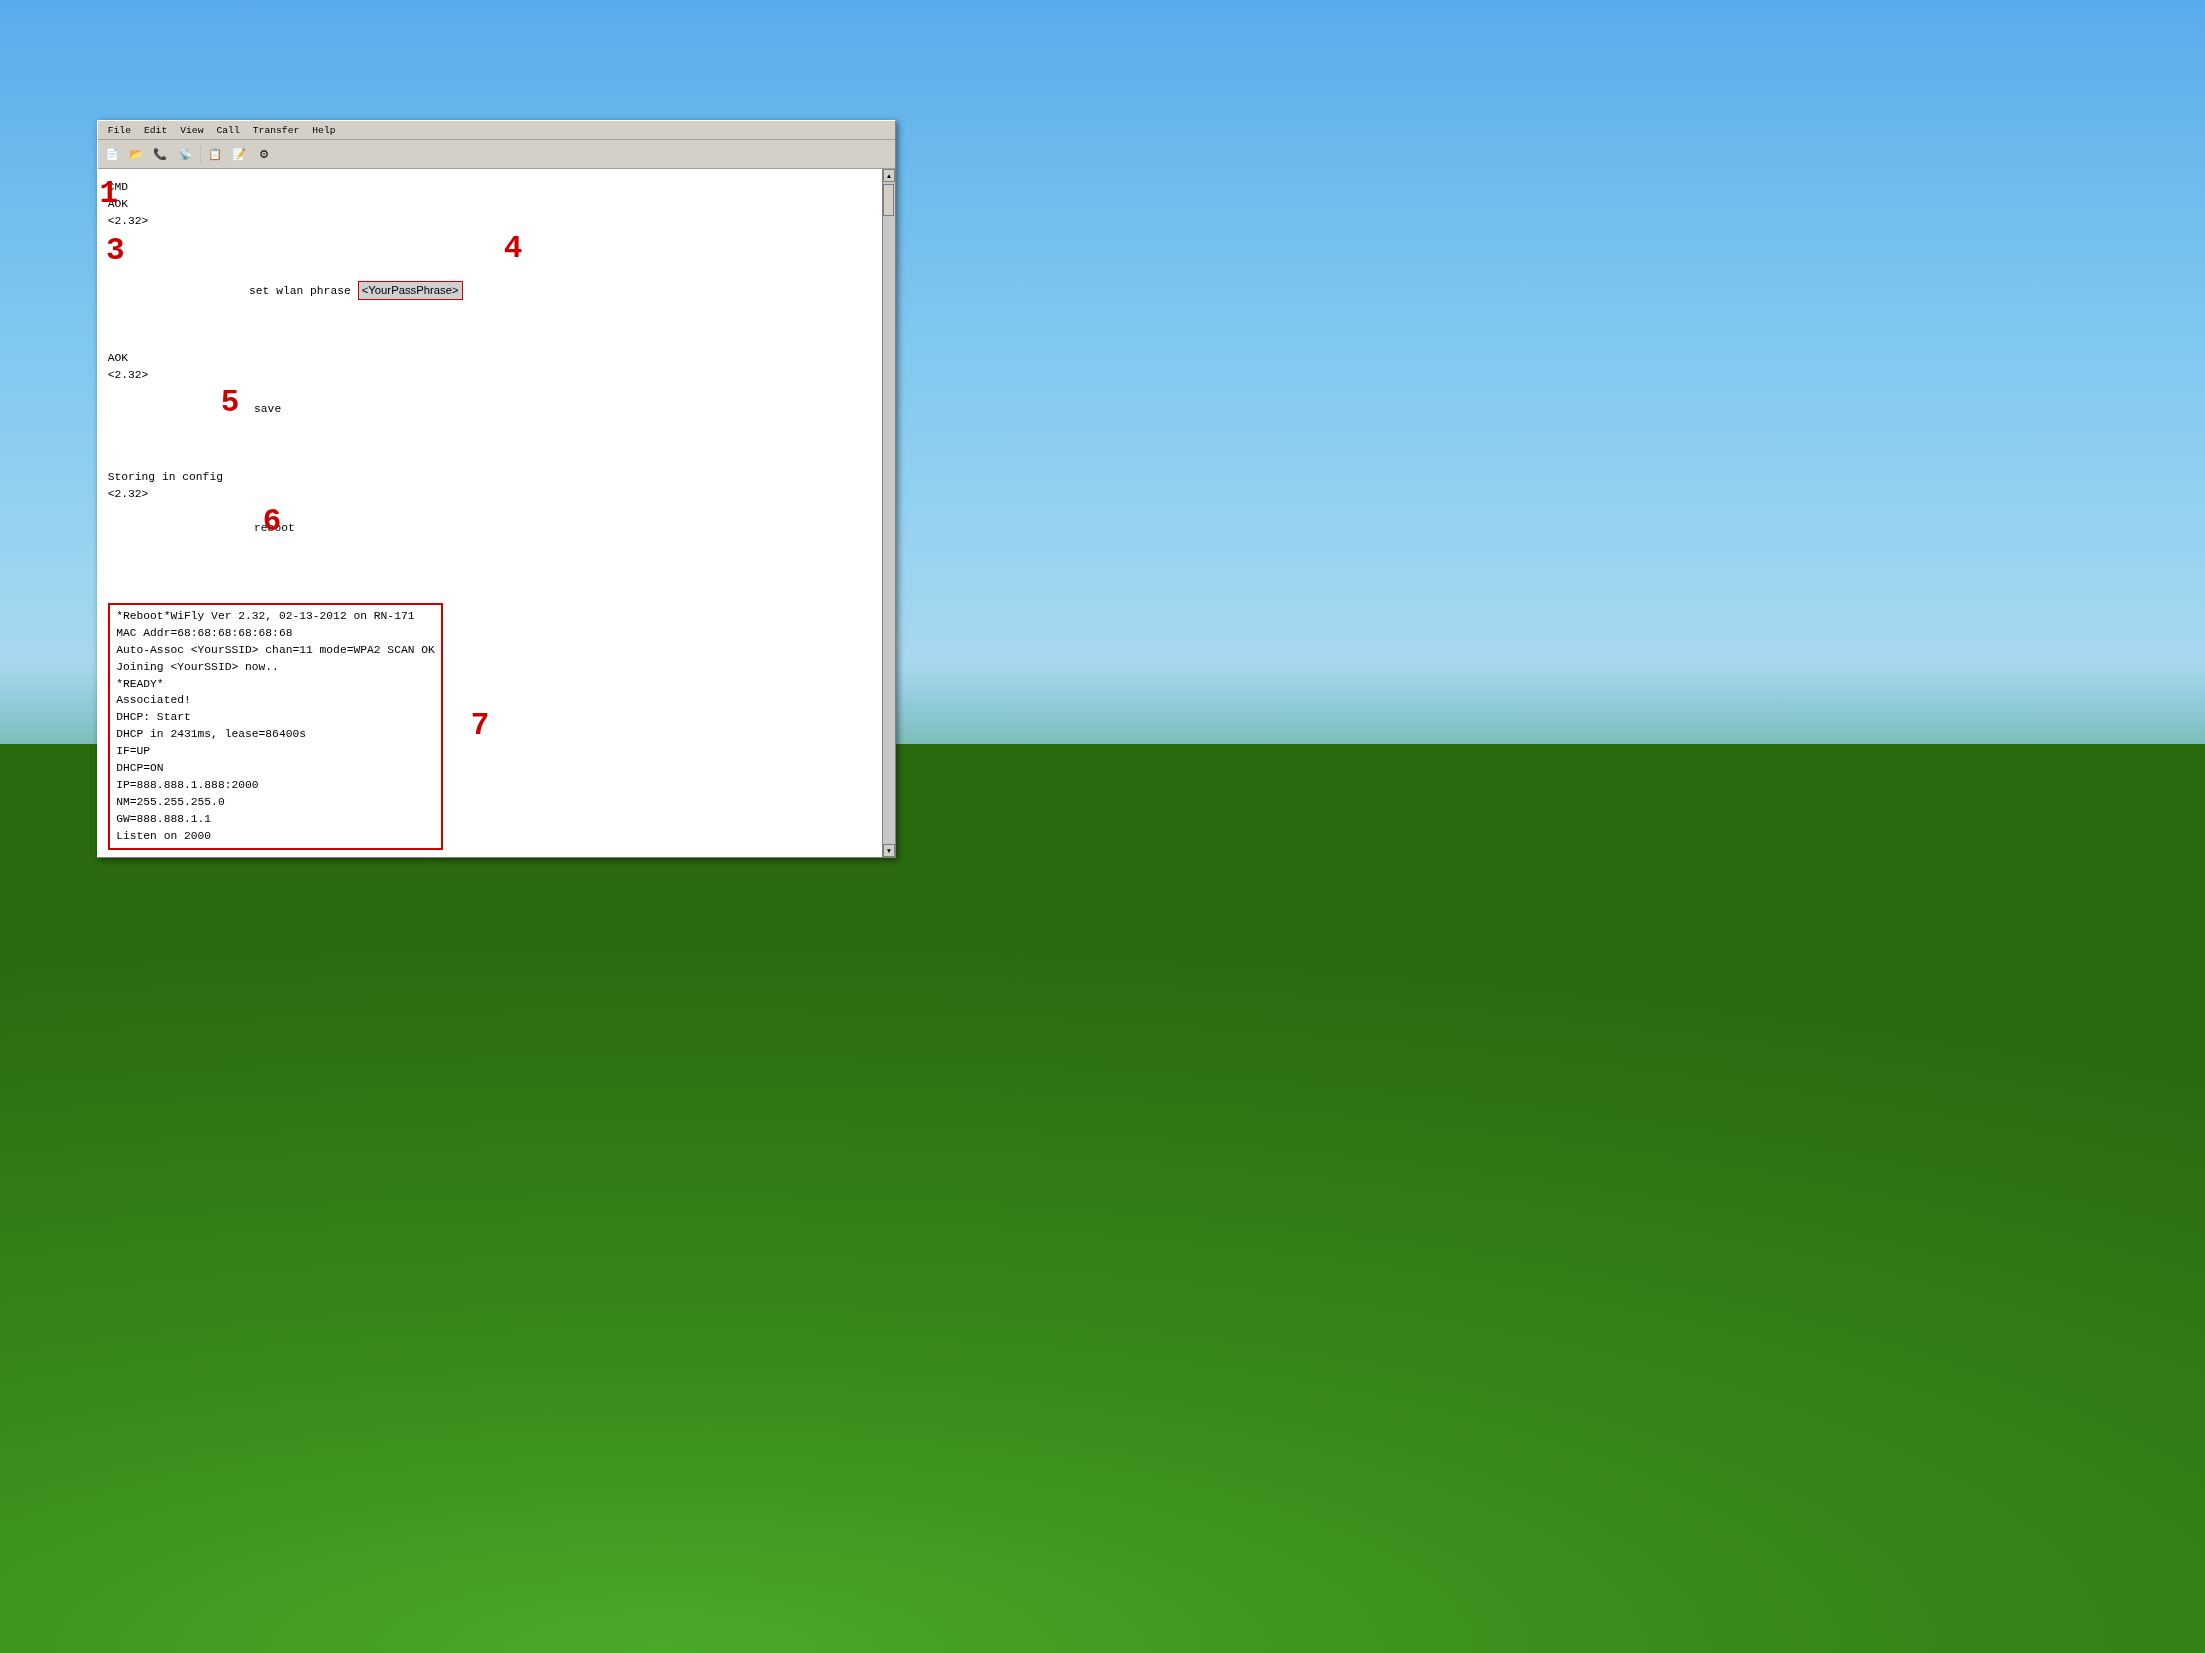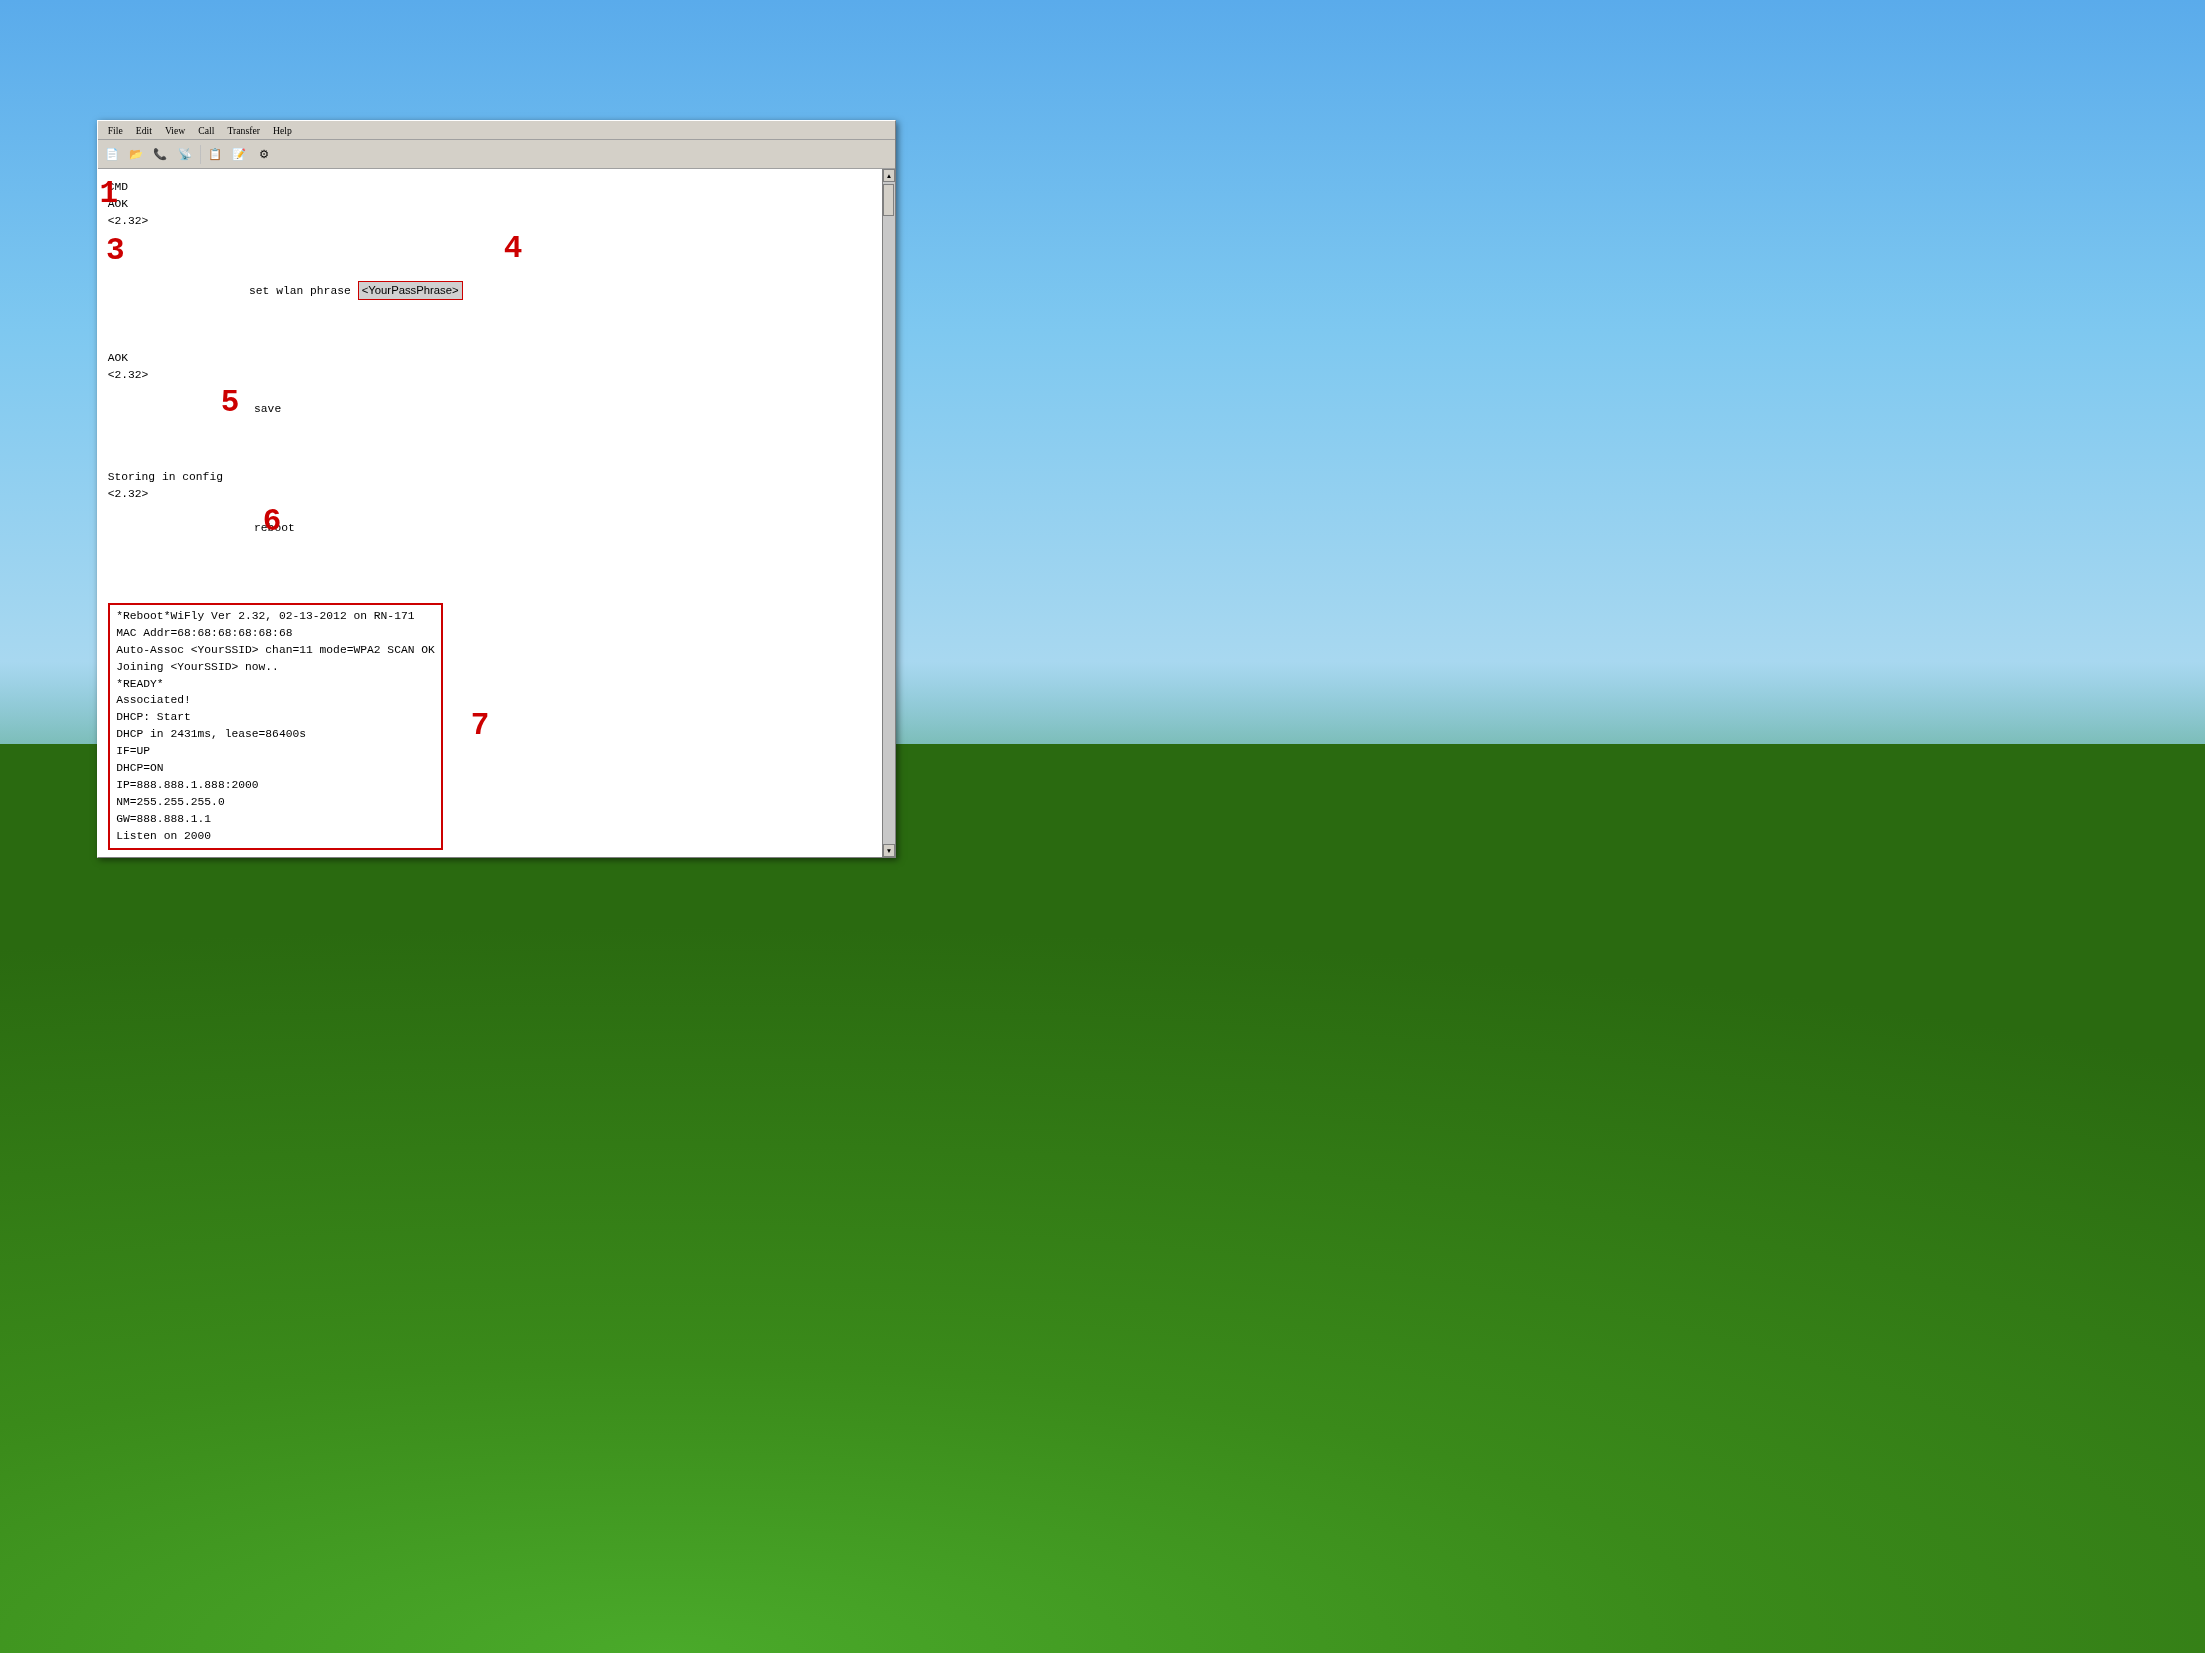--- a/index.html
+++ b/index.html
@@ -118,21 +118,21 @@
     }
 
     
     .menu-bar {
       height: 19.4px;
       background: #d4d0c8;
       display: flex;
       align-items: center;
       padding: 0 3.2px;
       font-size: 9.7px;
-      font-family: Liberation Serif, serif;
+      font-family: Liberation Mono, monospace;
       border-bottom: 0.8px solid #a0a0a0;
     }
 
     .menu-item {
       padding: 1.6px 6.5px;
       cursor: pointer;
       color: #000;
     }
 
     

